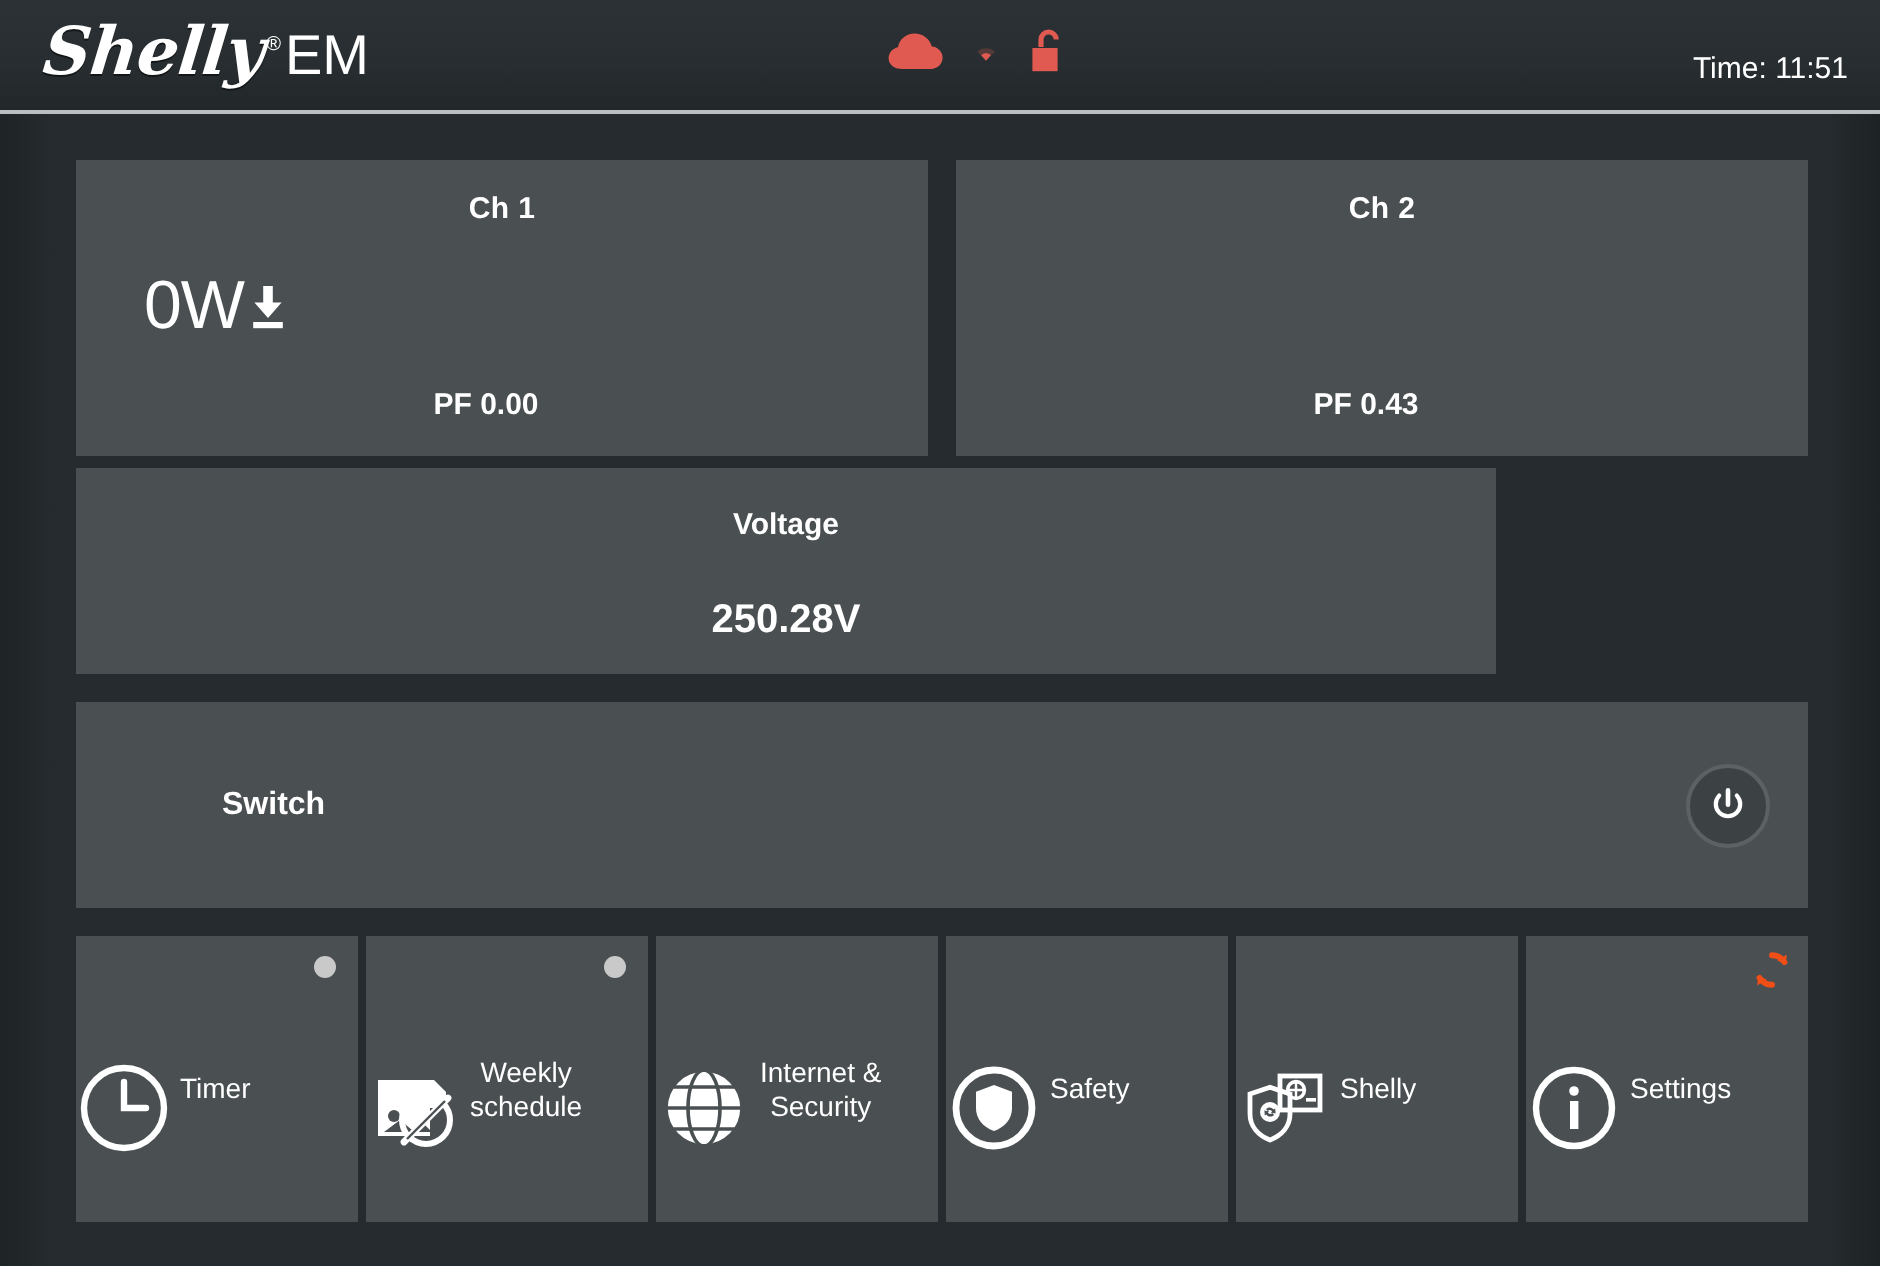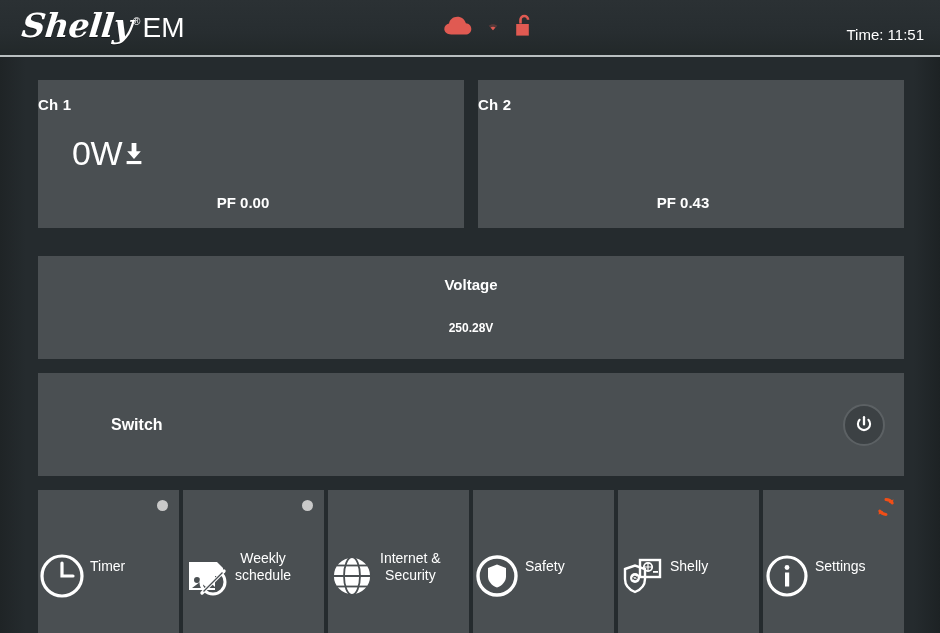--- a/index.html
+++ b/index.html
@@ -67,44 +67,44 @@
     position: absolute; left: 38px; top: 23px;
     width: 866px;
   }
 
   .card { background: #4a4f52; color: #ffffff; }
 
   
   #channels { display: flex; gap: 14px; }
   .ch-card { width: 426px; height: 148px; position: relative; }
   .ch-title {
-    font-size: 15px; font-weight: bold;
+    text-align: center; font-size: 15px; font-weight: bold;
     padding-top: 16px; letter-spacing: .2px;
   }
   .ch-power {
     position: absolute; left: 34px; top: 54px;
     display: flex; align-items: center;
     font-size: 34px; font-weight: normal; letter-spacing: -0.5px;
   }
   .dl-icon { margin-left: 2px; display: block; }
   .ch-pf {
     position: absolute; left: 0; right: 16px; top: 114px;
     text-align: center; font-size: 15px; font-weight: bold;
   }
 
   
   #voltage-card {
-    margin-top: 28px; width: 866px; height: 103px;
+    margin-top: 6px; width: 710px; height: 103px;
     position: relative;
   }
   #voltage-label {
     text-align: center; font-size: 15px; font-weight: bold; padding-top: 20px;
   }
   #voltage-value {
-    text-align: center; font-size: 12px; font-weight: bold; padding-top: 28px;
+    text-align: center; font-size: 20px; font-weight: bold; padding-top: 28px;
   }
 
   
   #switch-card {
     margin-top: 14px; width: 866px; height: 103px;
     position: relative; display: flex; align-items: center;
   }
   #switch-label {
     margin-left: 73px; font-size: 16px; font-weight: bold;
   }

